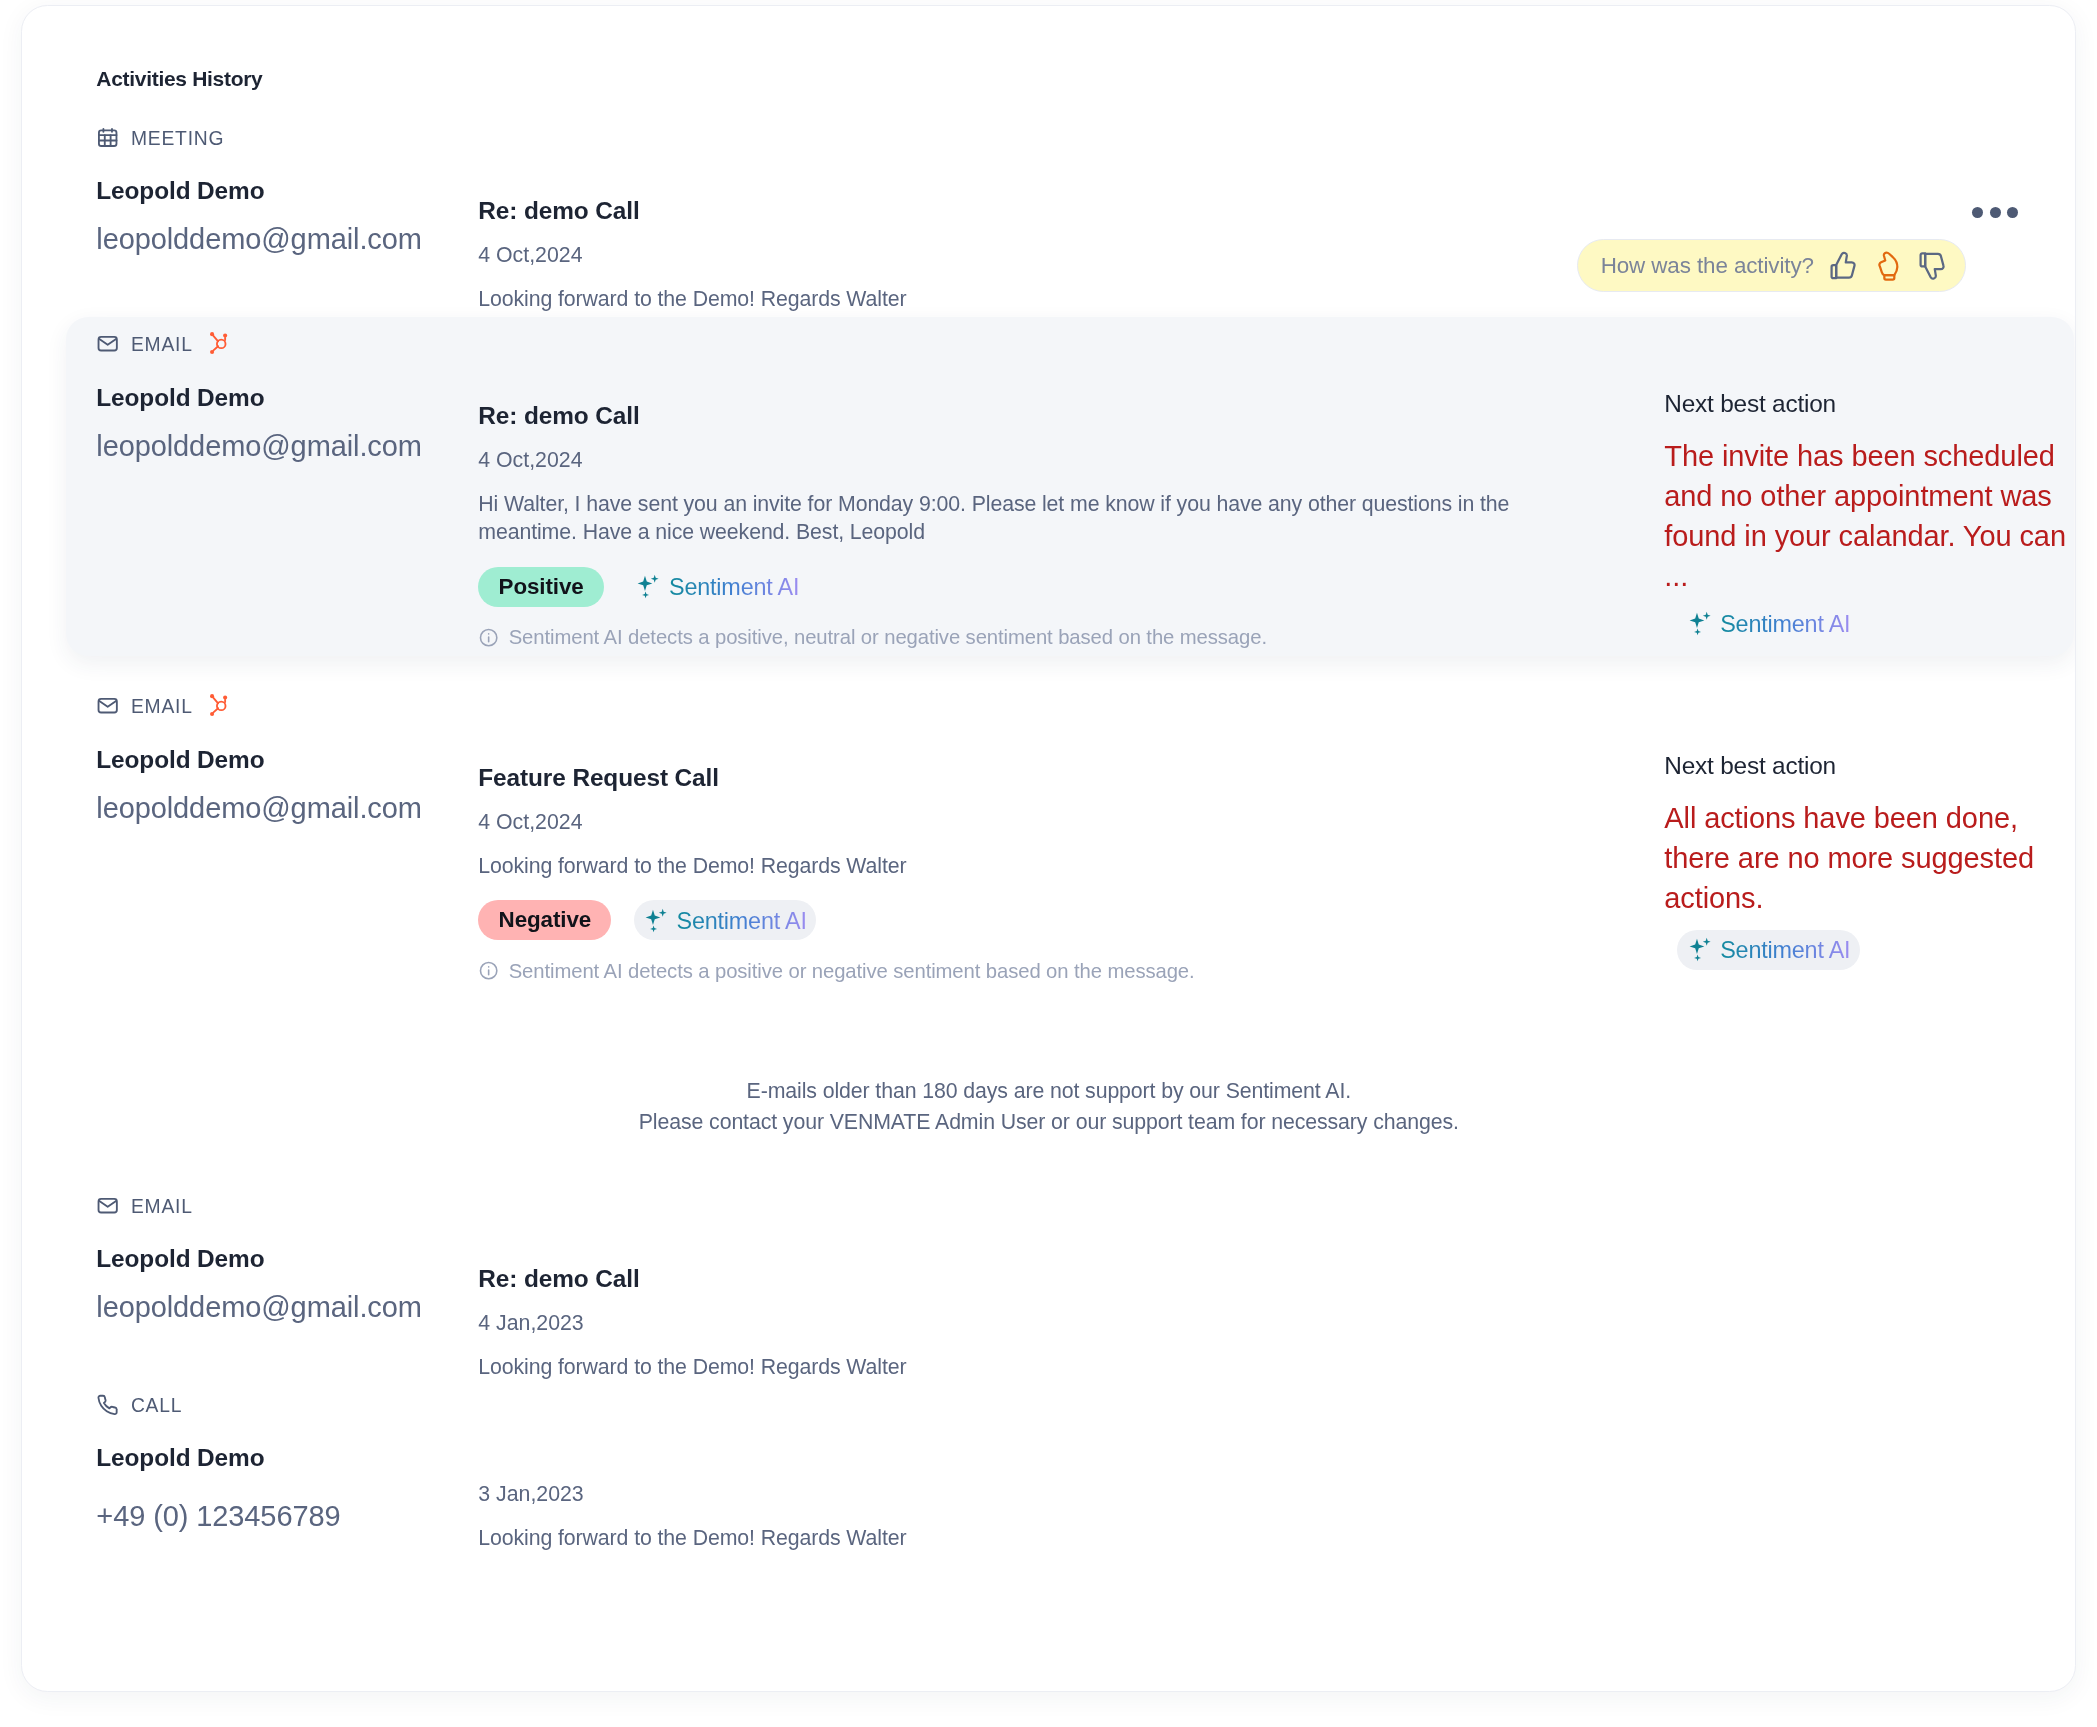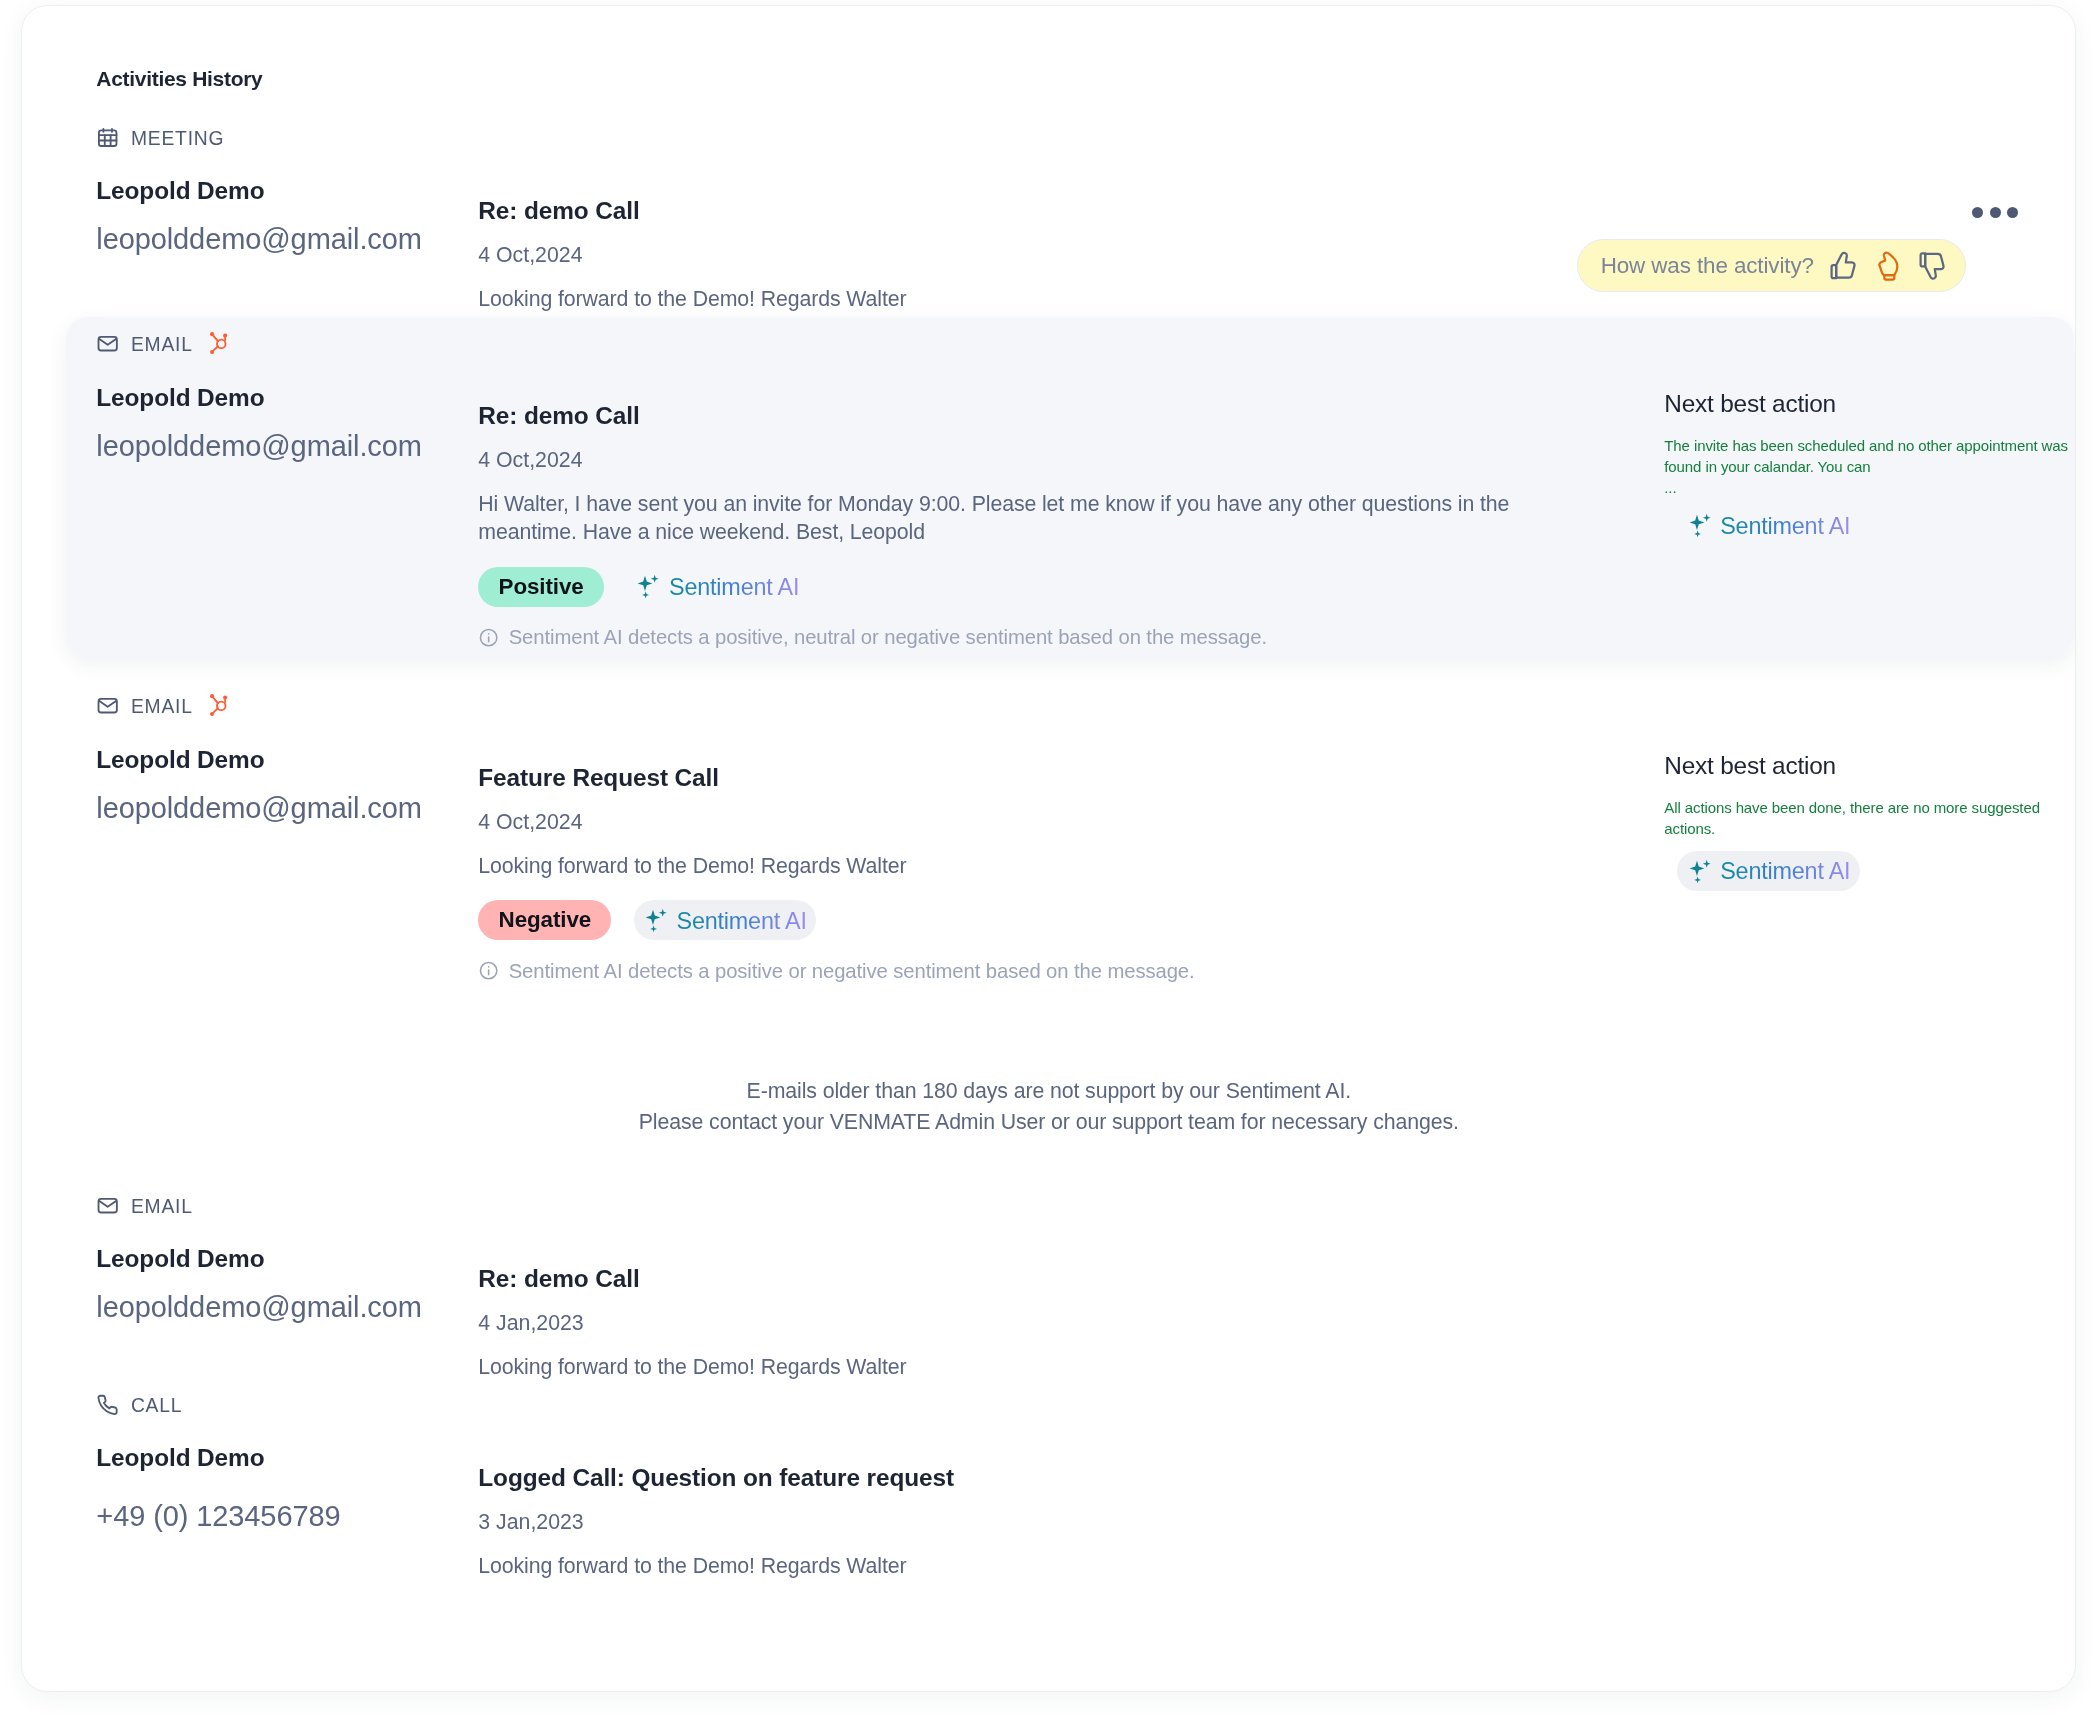--- a/index.html
+++ b/index.html
@@ -141,22 +141,22 @@
     letter-spacing: -0.1px;
   }
 
   
   .nba-title {
     font-size: 24.4px;
     color: #1d2433;
     letter-spacing: -0.2px;
   }
   .nba-body {
-    font-size: 15px;
-    color: #15803d;
+    font-size: 29px;
+    color: #b91c1c;
     line-height: 1.38;
     letter-spacing: -0.1px;
   }
 
   
   .feedback {
     position: absolute;
     display: flex;
     align-items: center;
     gap: 13.2px;
@@ -451,20 +451,19 @@
             <path d="M21.2 16.9v2.8a1.9 1.9 0 0 1-2.1 1.9 18.6 18.6 0 0 1-8.1-2.9 18.3 18.3 0 0 1-5.6-5.6A18.6 18.6 0 0 1 2.5 4.9 1.9 1.9 0 0 1 4.4 2.8h2.8a1.9 1.9 0 0 1 1.9 1.6c.12.9.34 1.79.66 2.63a1.9 1.9 0 0 1-.43 2l-1.18 1.18a15 15 0 0 0 5.6 5.6l1.18-1.18a1.9 1.9 0 0 1 2-.43c.84.32 1.73.54 2.63.66a1.9 1.9 0 0 1 1.6 1.94z"></path>
           </svg>
         </span>
         <span class="label">CALL</span>
       </div>
       <div class="who-name" style="margin-top:27.4px;">Leopold Demo</div>
       <div class="who-sub" style="margin-top:28px;">+49 (0) 123456789</div>
     </div>
 
     <div class="col-mid" style="top:59px; width:1118px;">
-      <div class="subject">Logged Call: Question on feature request</div>
       <div class="date" style="margin-top:18.3px;"> 3 Jan,2023</div>
       <div class="snippet" style="margin-top:16.3px;">Looking forward to the Demo! Regards Walter</div>
     </div>
   </div>
 
 </div>
 
 
 </body></html>

